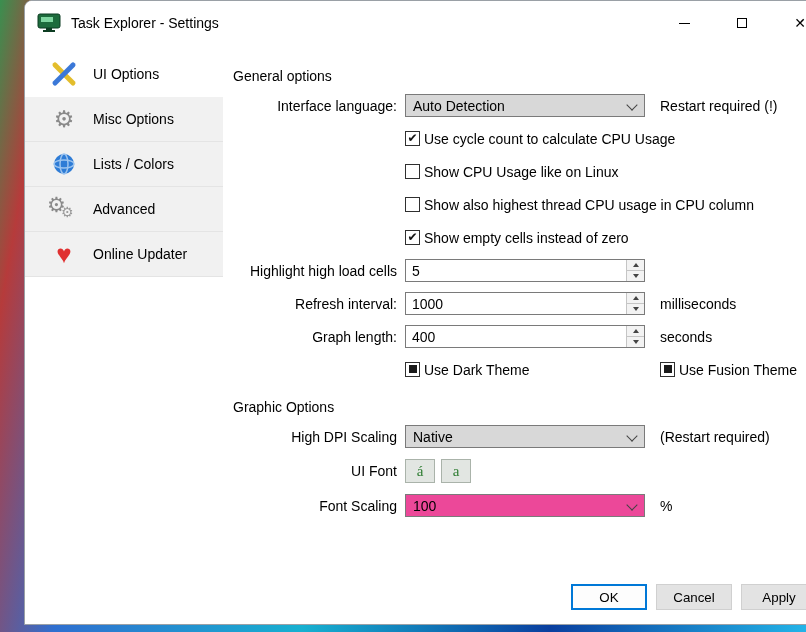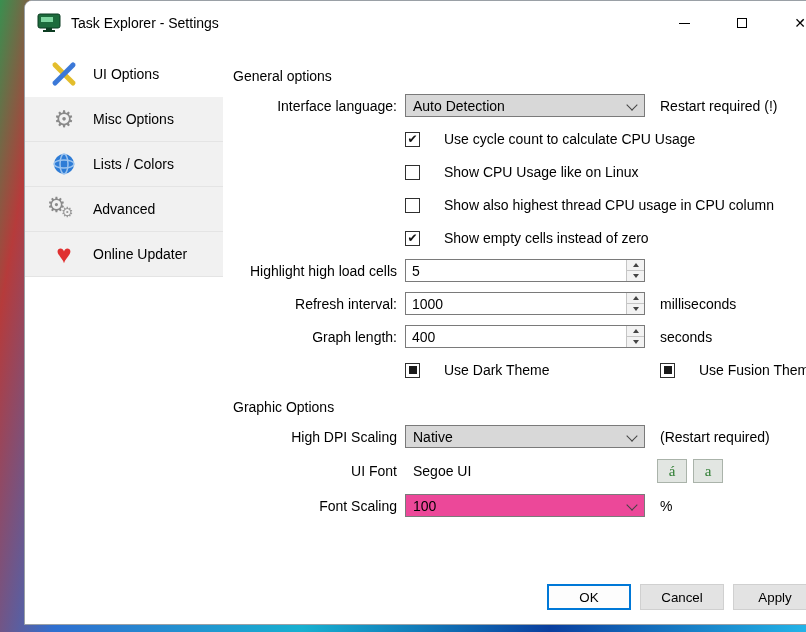--- a/index.html
+++ b/index.html
@@ -51,33 +51,33 @@
   .chev::before{content:"";position:absolute;left:1px;top:0;width:7px;height:7px;border-right:1.5px solid #444;border-bottom:1.5px solid #444;transform:rotate(45deg)}
   
   .spinbox{width:240px;height:23px;border:1px solid #7a7a7a;background:#fff;display:flex;align-items:stretch;flex:0 0 240px}
   .spin-value{flex:1;display:flex;align-items:center;padding-left:6px}
   .spin-buttons{flex:0 0 18px;display:flex;flex-direction:column;border-left:1px solid #c5c5c5}
   .spin-up,.spin-down{flex:1;display:flex;align-items:center;justify-content:center;background:#f3f3f3}
   .spin-up{border-bottom:1px solid #c5c5c5}
   .spin-up::after{content:"";border-left:3px solid transparent;border-right:3px solid transparent;border-bottom:4px solid #444}
   .spin-down::after{content:"";border-left:3px solid transparent;border-right:3px solid transparent;border-top:4px solid #444}
   
-  .check-row{display:flex;align-items:flex-end;gap:24px}
+  .check-row{display:flex;align-items:flex-start;gap:4px}
   .indent{margin-left:172px}
   .theme-first{width:255px;flex:0 0 255px}
   .checkbox{width:15px;height:15px;border:1px solid #2f2f2f;background:#fff;display:flex;align-items:center;justify-content:center;flex:0 0 15px}
   .checkbox[data-state="checked"]::after{content:"✔";font-size:12px;line-height:1;margin-top:-1px;color:#111}
   .checkbox[data-state="partial"]::after{content:"";width:8px;height:8px;background:#1a1a1a}
   .check-label{white-space:nowrap}
   
   .font-value{width:252px;flex:0 0 252px;padding-left:8px}
   .font-btn{width:30px;height:24px;margin-right:6px;background:#e2e6e2;border:1px solid #aab3aa;color:#2e7d32;font-size:15px;font-family:"Liberation Serif",serif;display:flex;align-items:center;justify-content:center;cursor:default}
   
   .footer{flex:0 0 46px;display:flex;align-items:center;justify-content:flex-end;gap:9px;padding:0 12px 8px 0;background:#fff}
-  .btn{width:84px;height:26px;display:flex;align-items:center;justify-content:center;background:#e3e3e3;border:1px solid #d0d0d0;cursor:default}
+  .btn{width:76px;height:26px;display:flex;align-items:center;justify-content:center;background:#e3e3e3;border:1px solid #d0d0d0;cursor:default}
   .btn.primary{background:#fdfdfd;border:2px solid #0078d7}
 </style>
 </head>
 <body>
 
 <div class="window">
 
   <div class="titlebar">
     <span class="app-icon">
       <svg width="24" height="20" viewBox="0 0 24 20">
@@ -239,21 +239,20 @@
         <span class="row-label">High DPI Scaling</span>
         <div class="dropdown">
           <span class="dd-value">Native</span>
           <span class="chev"></span>
         </div>
         <span class="suffix">(Restart required)</span>
       </div>
 
       <div class="form-row tall">
         <span class="row-label">UI Font</span>
-        <span class="font-value">Segoe UI</span>
         <button class="font-btn">á</button>
         <button class="font-btn">a</button>
       </div>
 
       <div class="form-row">
         <span class="row-label">Font Scaling</span>
         <div class="dropdown white">
           <span class="dd-value">100</span>
           <span class="chev"></span>
         </div>

